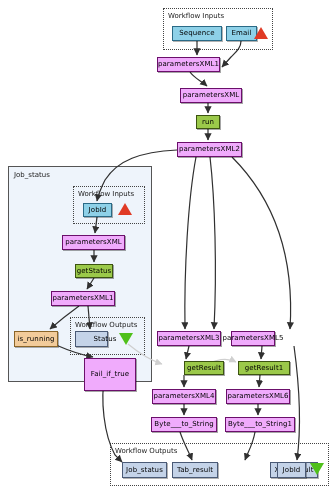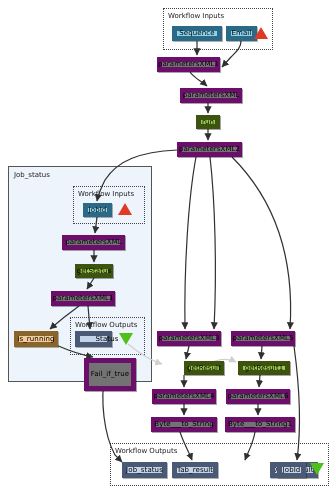--- a/index.html
+++ b/index.html
@@ -18,32 +18,32 @@
   svg.edges {
     position: absolute;
     left: 0; top: 0;
     width: 334px;
     height: 500px;
     pointer-events: none;
   }
   .node {
     position: absolute;
     box-sizing: border-box;
-    border: 5px solid #000000;
+    border: 1px solid #000000;
     display: flex;
     align-items: center;
     justify-content: center;
     font-size: 7px;
     color: #000000;
     white-space: nowrap;
     letter-spacing: 0.1px;
     line-height: 1;
   }
   .proc {
-    background: #737373;
+    background: #f0abfc;
     border-color: #6b0f6b;
     box-shadow: 1px 1px 0 rgba(0,0,0,0.35);
   }
   .svc {
     background: #9bc94a;
     border-color: #3c5410;
     box-shadow: 1px 1px 0 rgba(0,0,0,0.35);
   }
   .port-in {
     background: #8ed1e8;
@@ -164,21 +164,21 @@
       <div class="node svc" style="left: 196px; top: 115px; width: 24px; height: 14px;">run</div>
       <div class="node proc" style="left: 177px; top: 142px; width: 65px; height: 15px;">parametersXML2</div>
       <div class="node port-in" style="left: 83px; top: 203px; width: 29px; height: 14px;">JobId</div>
       <div class="node proc" style="left: 62px; top: 235px; width: 63px; height: 15px;">parametersXML</div>
       <div class="node svc" style="left: 75px; top: 264px; width: 38px; height: 14px;">getStatus</div>
       <div class="node proc" style="left: 51px; top: 291px; width: 64px; height: 15px;">parametersXML1</div>
       <div class="node cond" style="left: 14px; top: 331px; width: 44px; height: 16px;">is_running</div>
       <div class="node port-out" style="left: 75px; top: 331px; width: 33px; height: 16px; padding-left: 27px;">Status</div>
       <div class="node proc" style="left: 84px; top: 358px; width: 52px; height: 33px;">Fail_if_true</div>
       <div class="node proc" style="left: 157px; top: 331px; width: 64px; height: 15px;">parametersXML3</div>
-      <div class="node proc" style="left: 231px; top: 331px; width: 64px; height: 15px;">parametersXML5</div>
+      <div class="node proc" style="left: 231px; top: 331px; width: 44px; height: 15px;">parametersXML5</div>
       <div class="node svc" style="left: 164px; top: 361px; width: 40px; height: 14px; margin-left: 20px;">getResult</div>
       <div class="node svc" style="left: 238px; top: 361px; width: 52px; height: 14px;">getResult1</div>
       <div class="node proc" style="left: 152px; top: 389px; width: 64px; height: 15px;">parametersXML4</div>
       <div class="node proc" style="left: 226px; top: 389px; width: 64px; height: 15px;">parametersXML6</div>
       <div class="node proc" style="left: 151px; top: 417px; width: 66px; height: 15px;">Byte___to_String</div>
       <div class="node proc" style="left: 225px; top: 417px; width: 70px; height: 15px;">Byte___to_String1</div>
       <div class="node port-out" style="left: 122px; top: 462px; width: 45px; height: 16px;">Job_status</div>
       <div class="node port-out" style="left: 172px; top: 462px; width: 46px; height: 16px;">Tab_result</div>
       <div class="node port-out" style="left: 223px; top: 462px; width: 48px; height: 16px; margin-left: 47px;">XML_result</div>
       <div class="node port-out" style="left: 277px; top: 462px; width: 29px; height: 16px;">JobId</div>

